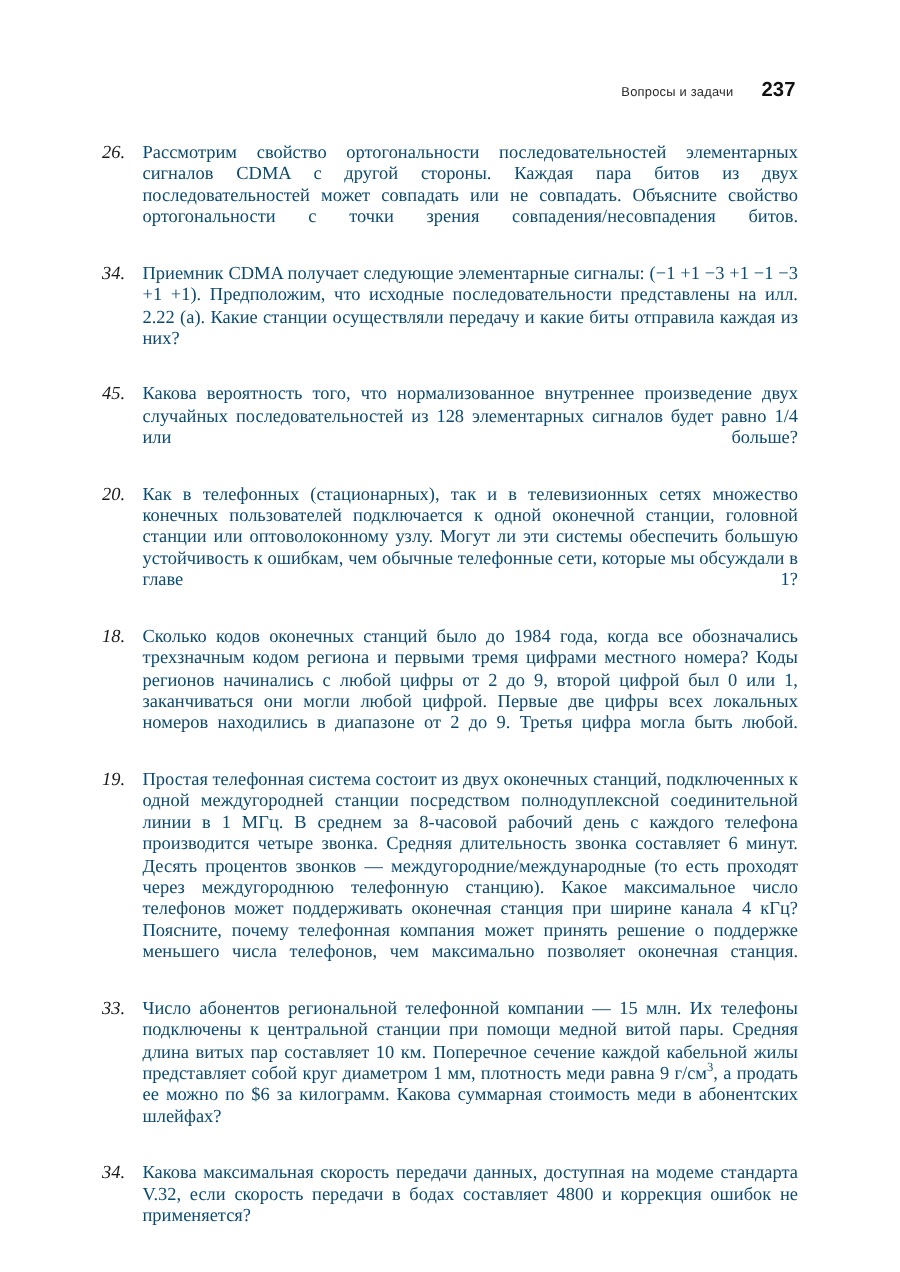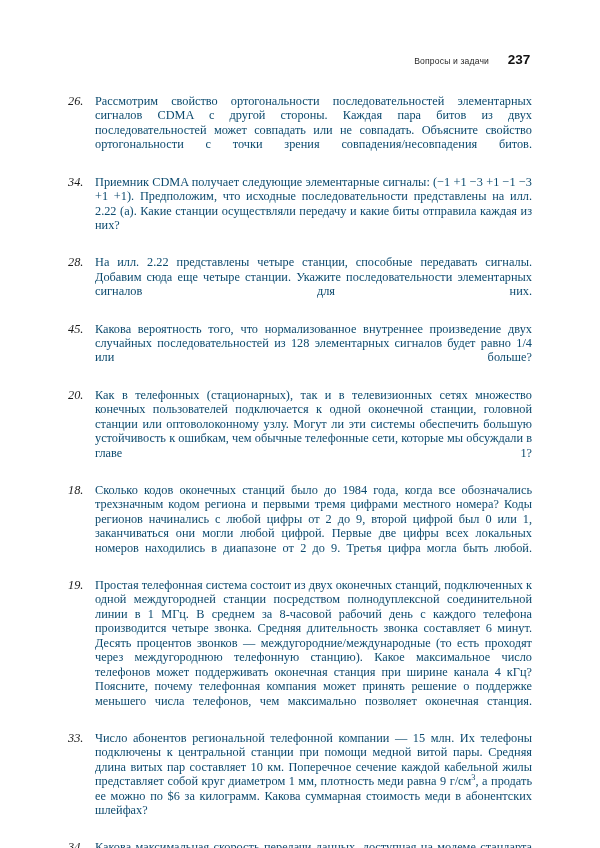--- a/index.html
+++ b/index.html
@@ -115,24 +115,20 @@
     <div class="exercise">
       <div class="exercise-number">26.</div>
       <div class="exercise-text">Рассмотрим свойство ортогональности последовательностей элементарных сигналов CDMA с другой стороны. Каждая пара битов из двух последовательностей может совпадать или не совпадать. Объясните свойство ортогональности с точки зрения совпадения/несовпадения битов.</div>
     </div>
 
     <div class="exercise">
       <div class="exercise-number">34.</div>
       <div class="exercise-text">Приемник CDMA получает следующие элементарные сигналы: (−1 +1 −3 +1 −1 −3 +1 +1). Предположим, что исходные последовательности представлены на илл. 2.22 (а). Какие станции осуществляли передачу и какие биты отправила каждая из них?</div>
     </div>
 
-    <div class="exercise">
-      <div class="exercise-number">28.</div>
-      <div class="exercise-text">На илл. 2.22 представлены четыре станции, способные передавать сигналы. Добавим сюда еще четыре станции. Укажите последовательности элементарных сигналов для них.</div>
-    </div>
 
     <div class="exercise">
       <div class="exercise-number">45.</div>
       <div class="exercise-text">Какова вероятность того, что нормализованное внутреннее произведение двух случайных последовательностей из 128 элементарных сигналов будет равно 1/4 или больше?</div>
     </div>
 
     <div class="exercise">
       <div class="exercise-number">20.</div>
       <div class="exercise-text">Как в телефонных (стационарных), так и в телевизионных сетях множество конечных пользователей подключается к одной оконечной станции, головной станции или оптоволоконному узлу. Могут ли эти системы обеспечить большую устойчивость к ошибкам, чем обычные телефонные сети, которые мы обсуждали в главе 1?</div>
     </div>

